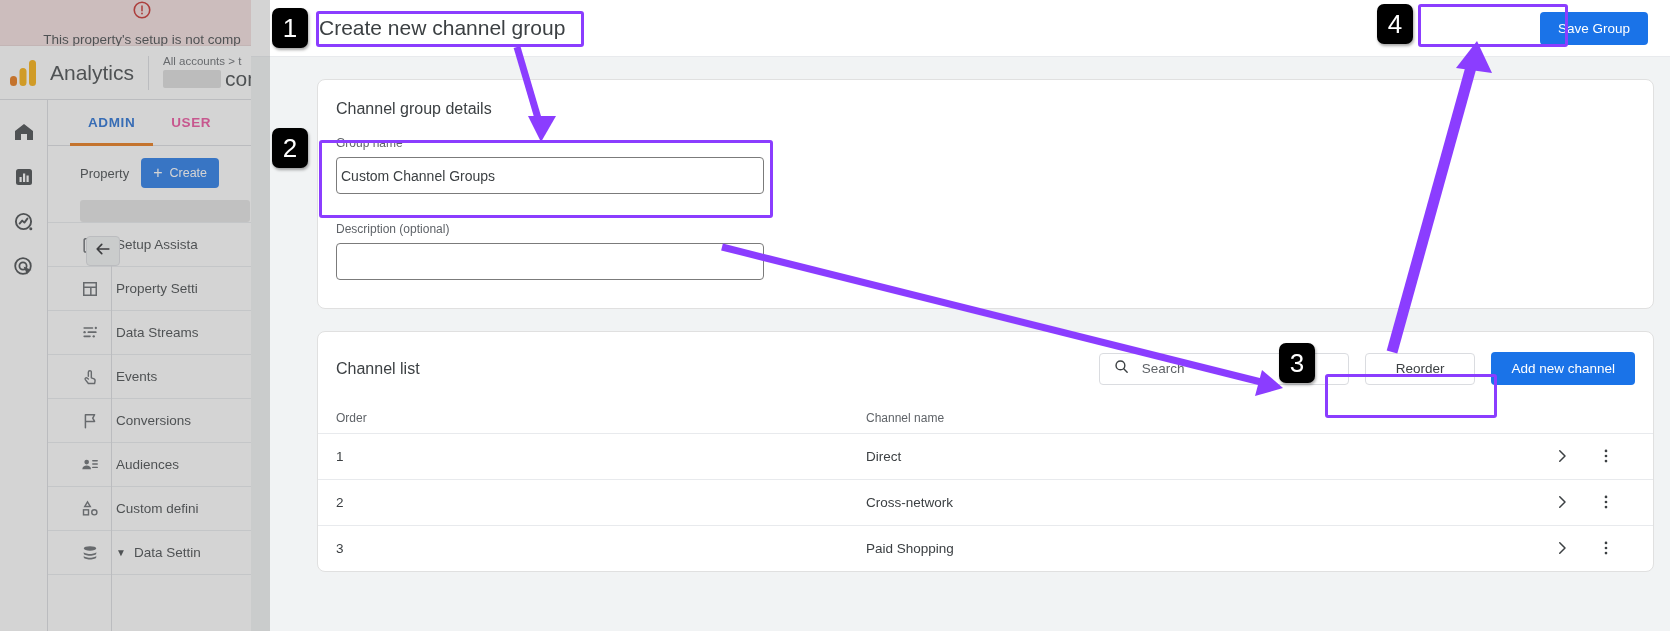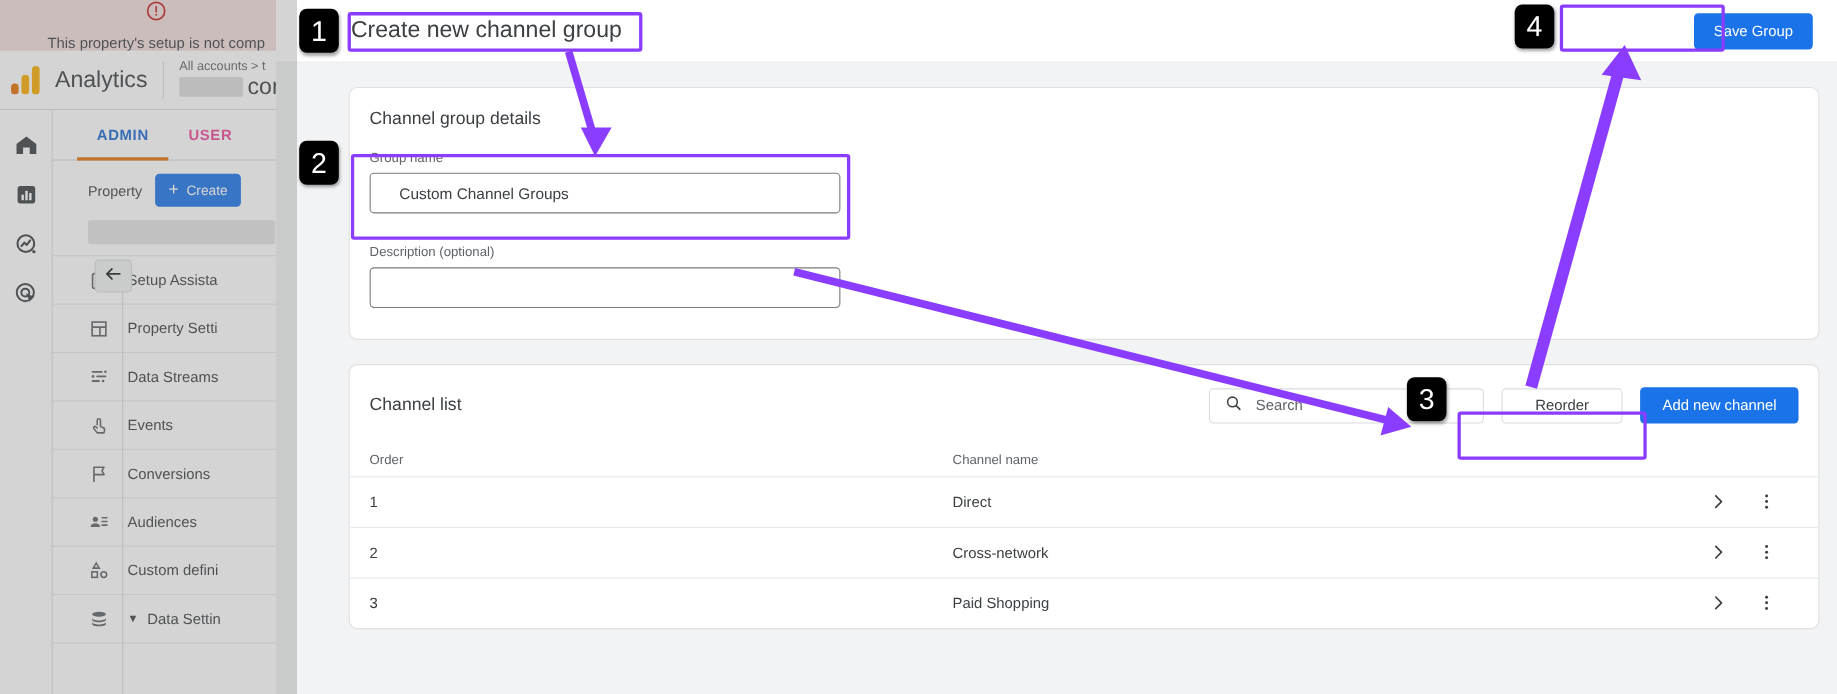--- a/index.html
+++ b/index.html
@@ -85,21 +85,21 @@
   .btn-create {
     background: #1a73e8; color: #fff; font-size: 12.5px;
     border-radius: 4px; padding: 7px 12px; display: flex; align-items: center; gap: 7px;
     white-space: nowrap; font-weight: 500;
   }
   .plus { font-size: 16px; line-height: 1; }
   .prop-pill {
     margin: 2px 0 0 32px; width: 170px; height: 22px;
     background: #e4e4e4; border-radius: 3px;
   }
-  .menu-list { margin-top: 10px; border-top: 1px solid #e8eaed; }
+  .menu-list { margin-top: 0; border-top: 1px solid #e8eaed; }
   .menu-item {
     display: flex; align-items: center; gap: 16px;
     height: 44px; padding-left: 32px;
     border-bottom: 1px solid #e8eaed;
     font-size: 13.5px; color: #3c4043; white-space: nowrap;
   }
   .m-icon { width: 20px; height: 20px; flex: 0 0 20px; }
   .collapse-btn {
     position: absolute; left: 86px; top: 236px; z-index: 40;
     width: 34px; height: 30px; background: #f1f3f4;
@@ -130,21 +130,21 @@
   .card {
     background: #fff; border: 1px solid #e0e0e0; border-radius: 8px;
     margin: 22px 16px 0 66px;
   }
   .card-title { font-size: 16px; color: #3c4043; padding: 20px 0 18px 18px; }
   .field-block { padding: 0 0 6px 18px; }
   .field-label { font-size: 12px; color: #5f6368; margin-bottom: 7px; }
   .field-input {
     width: 428px; height: 37px; border: 1px solid #7b7b7b;
     border-radius: 4px; background: #fff;
-    display: flex; align-items: center; padding-left: 26px;
+    display: flex; align-items: center; padding-left: 4px;
     font-size: 14px; color: #3c4043;
   }
   .field-gap { height: 22px; }
 
   .list-head {
     display: flex; align-items: center; justify-content: space-between;
     padding: 20px 18px 18px 18px;
   }
   .list-title { font-size: 16px; color: #3c4043; }
   .list-actions { display: flex; align-items: center; gap: 16px; }

